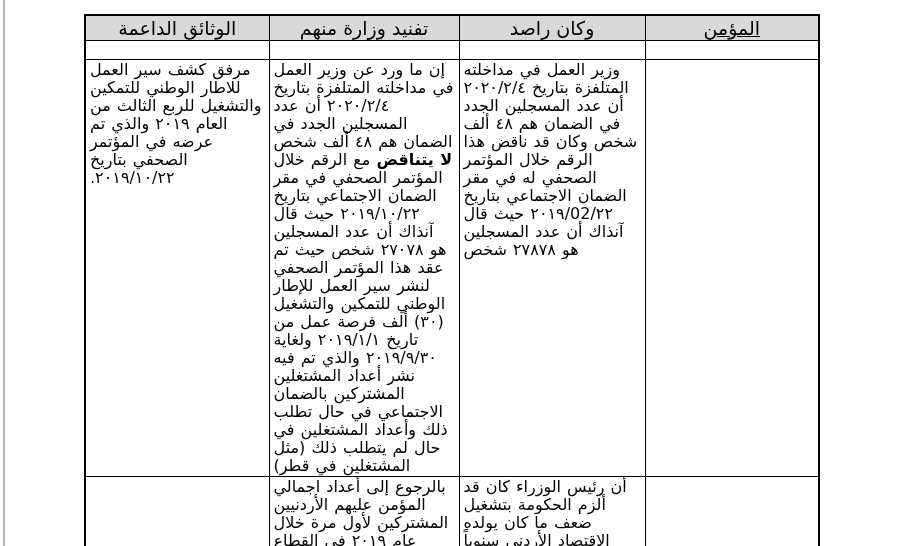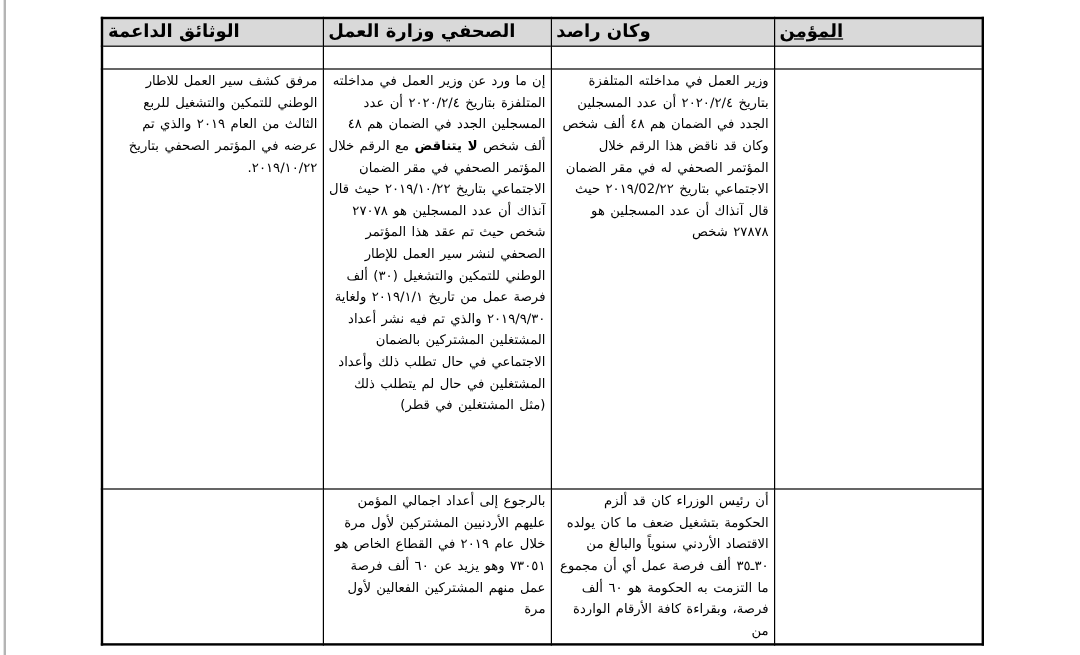--- a/index.html
+++ b/index.html
@@ -38,32 +38,31 @@
   table.doc-table td, table.doc-table th {
     border: 1px solid #000000;
     vertical-align: top;
     padding: 1px 4px;
     overflow: hidden;
     font-weight: normal;
   }
   tr.header-row th {
     background: #d9d9d9;
     height: 20px;
-    font-size: 15px;
-    text-align: left;
+    font-size: 19px;
+    text-align: center;
     white-space: nowrap;
-    font-weight: bold;
   }
   tr.spacer-row td { height: 16px; }
   tr.body-row-1 td { height: 347px; }
   tr.body-row-2 td { height: 125px; }
   .cell-text {
     direction: rtl;
-    text-align: right;
-    font-size: 11px;
+    text-align: left;
+    font-size: 16px;
     line-height: 18px;
     color: #000000;
     word-spacing: 1px;
   }
   .emph {
     font-weight: bold;
   }
   .u { text-decoration: underline; }
 </style>
 </head>
@@ -82,21 +81,21 @@
 
     <tbody>
         <tr class="header-row">
       <th>
         <span class="u">المؤمن</span>
       </th>
       <th>
         <span>وكان راصد</span>
       </th>
       <th>
-        <span>الصحفي وزارة العمل</span>
+        <span>تفنيد وزارة منهم</span>
       </th>
       <th>
         <span>الوثائق الداعمة</span>
       </th>
     </tr>
 
     <tr class="spacer-row">
       <td>
             <div class="cell-text"></div>
           </td>

